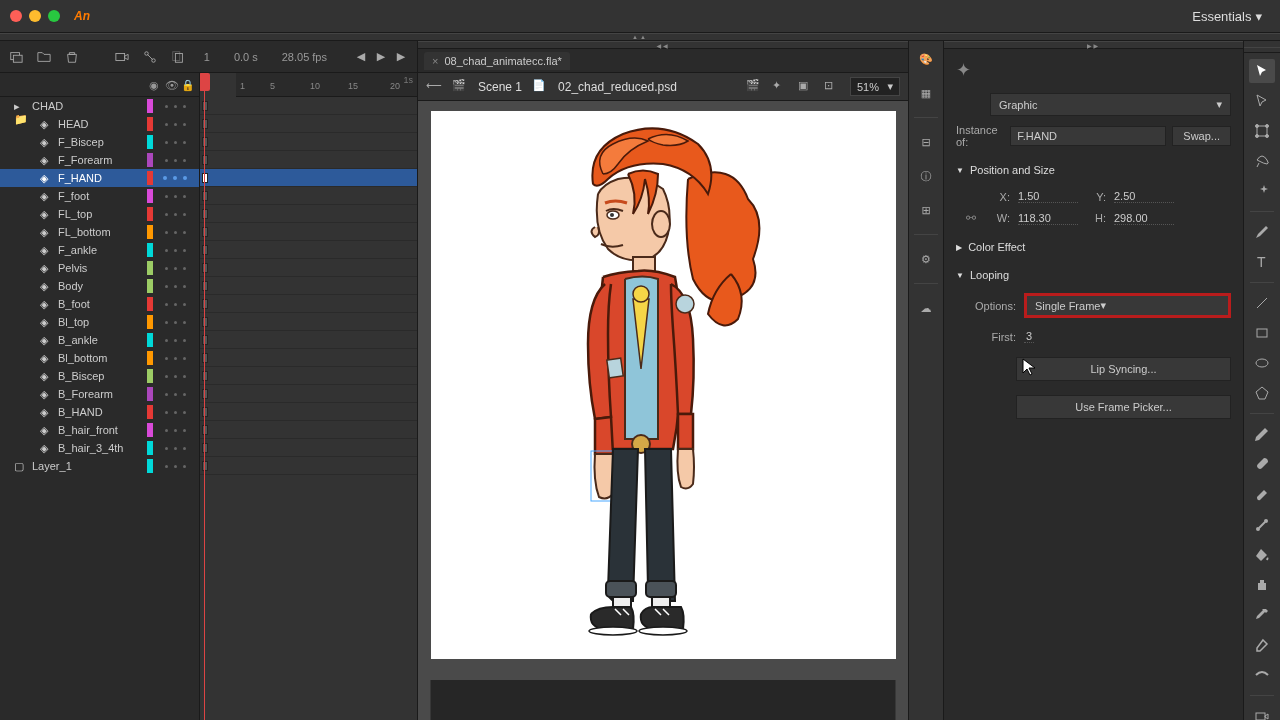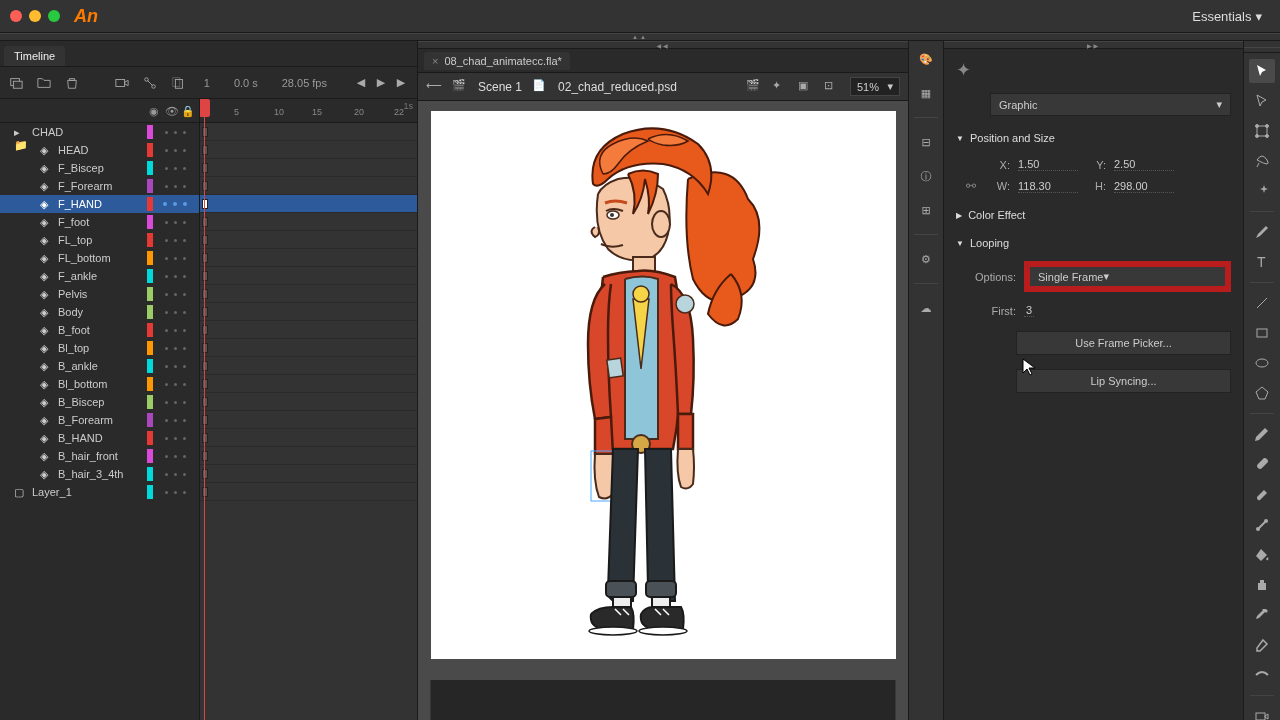--- a/index.html
+++ b/index.html
@@ -5,21 +5,21 @@
 * { margin: 0; padding: 0; box-sizing: border-box; font-family: -apple-system, BlinkMacSystemFont, "Segoe UI", sans-serif; }
 body { background: #262626; color: #ccc; font-size: 11px; overflow: hidden; width: 1280px; height: 720px; }
 
 
 .menubar { height: 33px; background: #333; display: flex; align-items: center; padding: 0 10px; border-bottom: 1px solid #1a1a1a; }
 .traffic-lights { display: flex; gap: 7px; margin-right: 14px; }
 .tlight { width: 12px; height: 12px; border-radius: 50%; }
 .tl-red { background: #ff5f57; }
 .tl-yellow { background: #febc2e; }
 .tl-green { background: #28c840; }
-.app-logo { color: #ff7b00; font-size: 18px; font-weight: bold; font-style: italic; }
+.app-logo { color: #ff7b00; font-size: 12px; font-weight: bold; font-style: italic; }
 .menubar-spacer { flex: 1; }
 .workspace-btn { color: #ddd; font-size: 13px; padding: 4px 8px; display: flex; align-items: center; gap: 4px; cursor: pointer; }
 
 
 .collapse-strip { height: 8px; background: #333; border-top: 1px solid #444; border-bottom: 1px solid #1a1a1a; display:flex; justify-content:center; align-items:center;}
 .collapse-strip .arr { font-size:6px; color:#888; letter-spacing:2px;}
 
 
 .workspace { display: flex; height: calc(720px - 33px); }
 
@@ -44,21 +44,21 @@
 .layer-row.selected { background: #2d5a9a; color: #fff; }
 .layer-row .indent2 { width: 34px; }
 .layer-row .licon { width: 14px; height: 12px; margin-right: 4px; display:inline-flex;}
 .layer-row .lname { flex: 1; }
 .layer-row .color-chip { width: 6px; height: 14px; margin-left:auto; margin-right: 4px; }
 .layer-row .dots { display: flex; gap: 6px; margin-right: 6px; width: 36px; justify-content: center;}
 .layer-row .dot { width: 3px; height: 3px; background: #666; border-radius: 50%; }
 .layer-row.selected .dot { background: #5a9ae6; width:4px; height:4px; }
 
 .frame-grid { flex: 1; background: #333; position: relative; overflow: hidden; }
-.ruler { height: 24px; background: #2a2a2a; border-bottom: 1px solid #1a1a1a; position: relative; font-size:9px; color:#888;}
+.ruler { height: 24px; background: #2a2a2a; border-bottom: 1px solid #1a1a1a; position: relative; font-size:9px; color:#888;margin-left:36px;}
 .ruler .tick { position: absolute; top: 8px; }
 .playhead { position: absolute; top: 0; left: 4px; width: 1px; height: 100%; background: #d44; z-index: 5; }
 .playhead::before { content:''; position:absolute; top:0; left:-5px; width:11px; height:18px; background:#d44; border-radius:2px;}
 .frame-row { height: 18px; border-bottom: 1px solid #2a2a2a; position: relative; }
 .frame-row .kf { position: absolute; left: 2px; top: 4px; width: 6px; height: 10px; background: #555; border:1px solid #222; }
 .frame-row.selected { background: #2d5a9a; }
 .frame-row.selected .kf { background:#fff; }
 
 .time-label { position:absolute; top:2px; right:4px; font-size:9px; color:#777;}
 
@@ -99,21 +99,21 @@
 
 .section-hdr { display: flex; align-items: center; gap: 6px; color: #ddd; margin-top: 8px; cursor:pointer;}
 .section-hdr .tri { font-size: 8px; }
 .xy-grid { display: grid; grid-template-columns: 16px 20px 60px 20px 60px; gap: 8px; align-items: center; margin-left: 10px; margin-top:6px;}
 .xy-grid .lbl { text-align: right; color: #aaa; }
 .xy-grid .val { color: #ccc; border-bottom: 1px dotted #555; cursor: ew-resize; }
 .link-icon { color:#888; font-size:12px;}
 
 .loop-row { display: flex; align-items: center; gap: 8px; margin-left: 10px; margin-top:4px;}
 .loop-row label { width: 50px; text-align: right; color: #aaa; }
-.loop-sel { flex: 1; background: #383838; border: 6px solid #b91c1c; padding: 3px 8px; color: #ccc; display:flex; justify-content:flex-start; align-items:center;}
+.loop-sel { flex: 1; background: #383838; border: 3px solid #b91c1c; padding: 3px 8px; color: #ccc; display:flex; justify-content:flex-start; align-items:center;}
 .loop-val { color: #ccc; border-bottom: 1px dotted #555; cursor: text; padding:0 2px;}
 
 .wide-btn { background: #383838; border: 1px solid #222; padding: 5px; text-align: center; color: #ccc; cursor: pointer; margin-left: 60px; margin-top:6px; font-size:11px;}
 
 
 .tools-panel { width: 36px; background: #333; display: flex; flex-direction: column; align-items: center; padding-top: 6px; gap: 6px;}
 .tool { width: 26px; height: 26px; color: #aaa; cursor: pointer; display: flex; align-items: center; justify-content: center; border-radius: 2px;}
 .tool.active { background: #4a4a4a; color: #fff; }
 .tool svg { width: 16px; height: 16px; }
 .tool-sep { width: 24px; height: 1px; background: #444; margin: 2px 0;}
@@ -137,23 +137,20 @@
   </div>
 </div>
 
 <div class="collapse-strip">
     <span class="arr">▲▲</span>
   </div>
 
 <div class="workspace">
 
   <div class="timeline-panel">
-    <div class="panel-tab-bar">
-      <div class="panel-tab">Timeline</div>
-    </div>
     <div class="timeline-toolbar">
       <div class="tl-icon">
           <svg viewBox="0 0 16 16" fill="currentColor">
             <rect x="2" y="3" width="10" height="8" fill="none" stroke="currentColor"></rect>
             <rect x="5" y="6" width="10" height="8" fill="#333" stroke="currentColor"></rect>
           </svg>
         </div>
       <div class="tl-icon">
           <svg viewBox="0 0 16 16" fill="currentColor">
             <path d="M1 3h5l2 2h7v8H1z" fill="none" stroke="currentColor"></path>
@@ -630,20 +627,25 @@
         <span class="arr">▶▶</span>
       </div>
     <div class="props-body">
       <div class="prop-icon-row">
         <span style="font-size:18px;color:#888;">✦</span>
       </div>
       <div class="inst-type">
         <span>Graphic</span>
         <span>▾</span>
       </div>
+      <div class="inst-row">
+        <label>Instance of:</label>
+        <input type="text" value="F.HAND" style="">
+        <button class="swap-btn">Swap...</button>
+      </div>
 
       <div class="section-hdr">
         <span class="tri">▼</span>
         <span>Position and Size</span>
       </div>
       <div class="xy-grid">
         <span></span>
         <span class="lbl">X:</span>
         <span class="val">1.50</span>
         <span class="lbl">Y:</span>
@@ -668,22 +670,22 @@
         <label>Options:</label>
         <div class="loop-sel">
           <span>Single Frame</span>
           <span>▾</span>
         </div>
       </div>
       <div class="loop-row">
         <label>First:</label>
         <span class="loop-val">3</span>
       </div>
+      <div class="wide-btn">Lip Syncing...</div>
       <div class="wide-btn">Use Frame Picker...</div>
-      <div class="wide-btn">Lip Syncing...</div>
     </div>
   </div>
 
   <div class="tools-panel">
     <div class="collapse-strip" style="width:100%;height:6px"></div>
     <div class="tool active">
         <svg viewBox="0 0 16 16" fill="currentColor">
           <path d="M3 2l3 11 2-4 4-2z"></path>
         </svg>
       </div>

